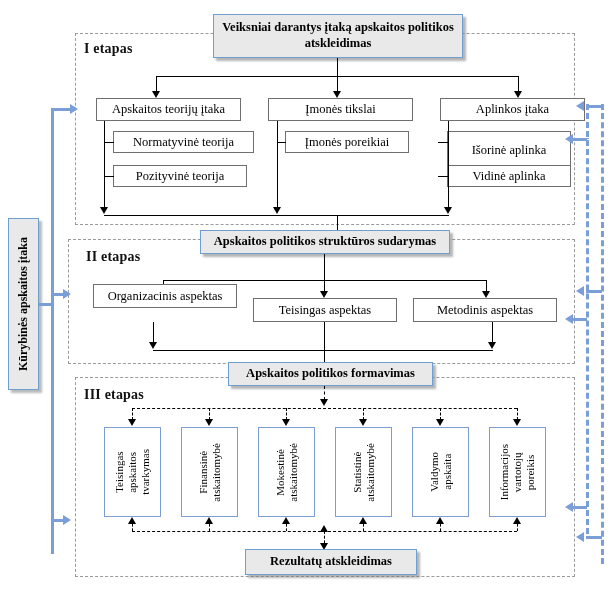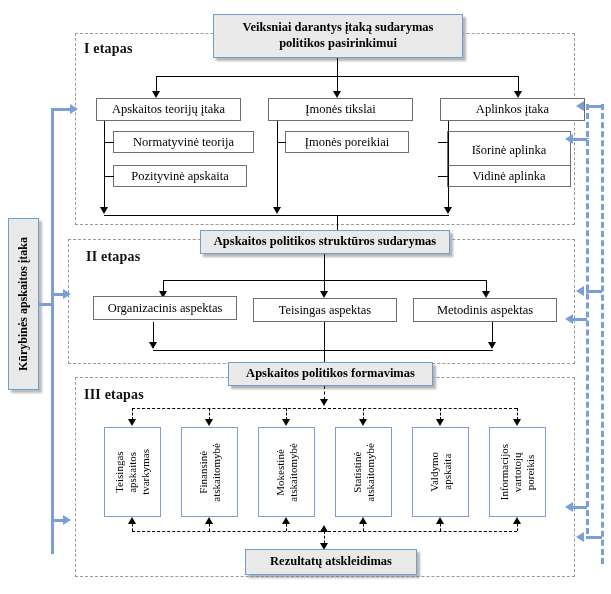--- a/index.html
+++ b/index.html
@@ -69,39 +69,39 @@
 <div id="stage">
 
   <div class="stage-frame" style="left:75px;top:33px;width:500px;height:192px;"></div>
   <div class="stage-frame" style="left:68px;top:239px;width:507px;height:125px;"></div>
   <div class="stage-frame" style="left:75px;top:377px;width:500px;height:200px;"></div>
 
   <div class="stage-label" style="left:84px;top:41px;">I etapas</div>
   <div class="stage-label" style="left:86px;top:249px;">II etapas</div>
   <div class="stage-label" style="left:84px;top:387px;">III etapas</div>
 
-  <div class="hbox" style="left:213px;top:14px;width:250px;height:44px;padding:2px 8px;">Veiksniai darantys įtaką sudarymas politikos pasirinkimui</div>
+  <div class="hbox" style="left:213px;top:14px;width:250px;height:44px;padding:2px 8px;">Veiksniai darantys įtaką apskaitos politikos atskleidimas</div>
 
   <div class="ln-v" style="left:337px;top:58px;height:18px;"></div>
 
   <div class="ln-h" style="left:156px;top:76px;width:362px;"></div>
 
   <div class="ln-v" style="left:156px;top:76px;height:16px;"></div>
   <div class="ar-d" style="left:152px;top:91px;"></div>
   <div class="ln-v" style="left:337px;top:76px;height:16px;"></div>
   <div class="ar-d" style="left:333px;top:91px;"></div>
   <div class="ln-v" style="left:518px;top:76px;height:16px;"></div>
   <div class="ar-d" style="left:514px;top:91px;"></div>
 
   <div class="box" style="left:96px;top:98px;width:145px;height:23px;">Apskaitos teorijų įtaka</div>
   <div class="box" style="left:268px;top:98px;width:145px;height:23px;">Įmonės tikslai</div>
   <div class="box" style="left:440px;top:98px;width:145px;height:23px;">Aplinkos įtaka</div>
 
   <div class="box" style="left:113px;top:131px;width:141px;height:22px;">Normatyvinė teorija</div>
-  <div class="box" style="left:113px;top:165px;width:134px;height:22px;">Pozityvinė apskaita</div>
+  <div class="box" style="left:113px;top:165px;width:134px;height:22px;">Pozityvinė teorija</div>
 
   <div class="box" style="left:285px;top:131px;width:124px;height:22px;">Įmonės poreikiai</div>
 
   <div class="box" style="left:447px;top:131px;width:124px;height:38px;">Išorinė aplinka</div>
   <div class="box" style="left:447px;top:165px;width:124px;height:22px;">Vidinė aplinka</div>
 
   <div class="ln-v-thin" style="left:104px;top:121px;height:87px;"></div>
   <div class="ln-h-thin" style="left:104px;top:142px;width:10px;"></div>
   <div class="ln-h-thin" style="left:104px;top:176px;width:10px;"></div>
 
@@ -124,21 +124,21 @@
 
   <div class="ln-v" style="left:324px;top:254px;height:26px;"></div>
   <div class="ln-h" style="left:163px;top:280px;width:323px;"></div>
   <div class="ln-v" style="left:163px;top:280px;height:12px;"></div>
   <div class="ar-d" style="left:159px;top:291px;"></div>
   <div class="ln-v" style="left:324px;top:280px;height:12px;"></div>
   <div class="ar-d" style="left:320px;top:291px;"></div>
   <div class="ln-v" style="left:486px;top:280px;height:12px;"></div>
   <div class="ar-d" style="left:482px;top:291px;"></div>
 
-  <div class="box" style="left:93px;top:296px;width:144px;height:24px;">Organizacinis aspektas</div>
+  <div class="box" style="left:93px;top:284px;width:144px;height:24px;">Organizacinis aspektas</div>
   <div class="box" style="left:253px;top:298px;width:144px;height:24px;">Teisingas aspektas</div>
   <div class="box" style="left:413px;top:298px;width:144px;height:24px;">Metodinis aspektas</div>
 
   <div class="ln-v" style="left:153px;top:322px;height:21px;"></div>
   <div class="ar-d" style="left:149px;top:342px;"></div>
   <div class="ln-v" style="left:324px;top:322px;height:42px;"></div>
   <div class="ln-v" style="left:492px;top:322px;height:21px;"></div>
   <div class="ar-d" style="left:488px;top:342px;"></div>
   <div class="ln-h" style="left:153px;top:350px;width:340px;"></div>
   <div class="ar-d" style="left:320px;top:363px;"></div>

